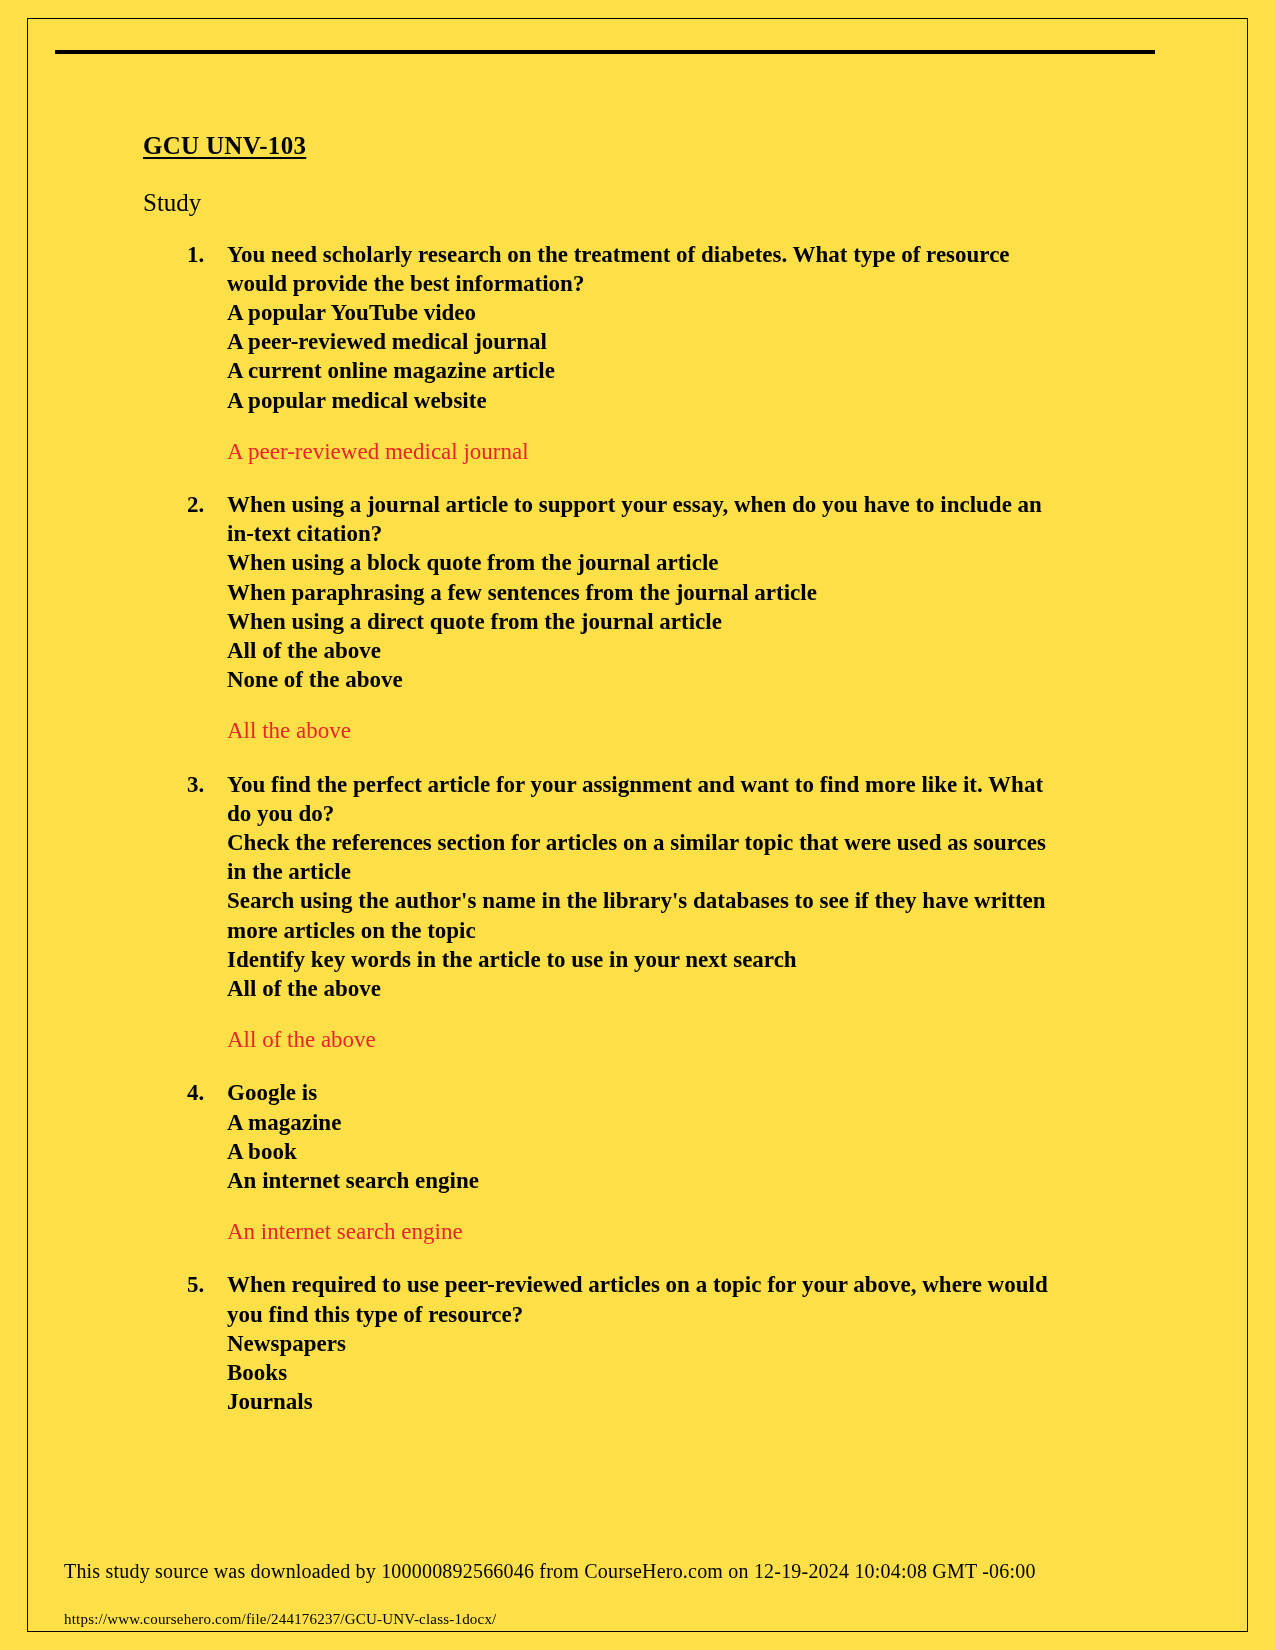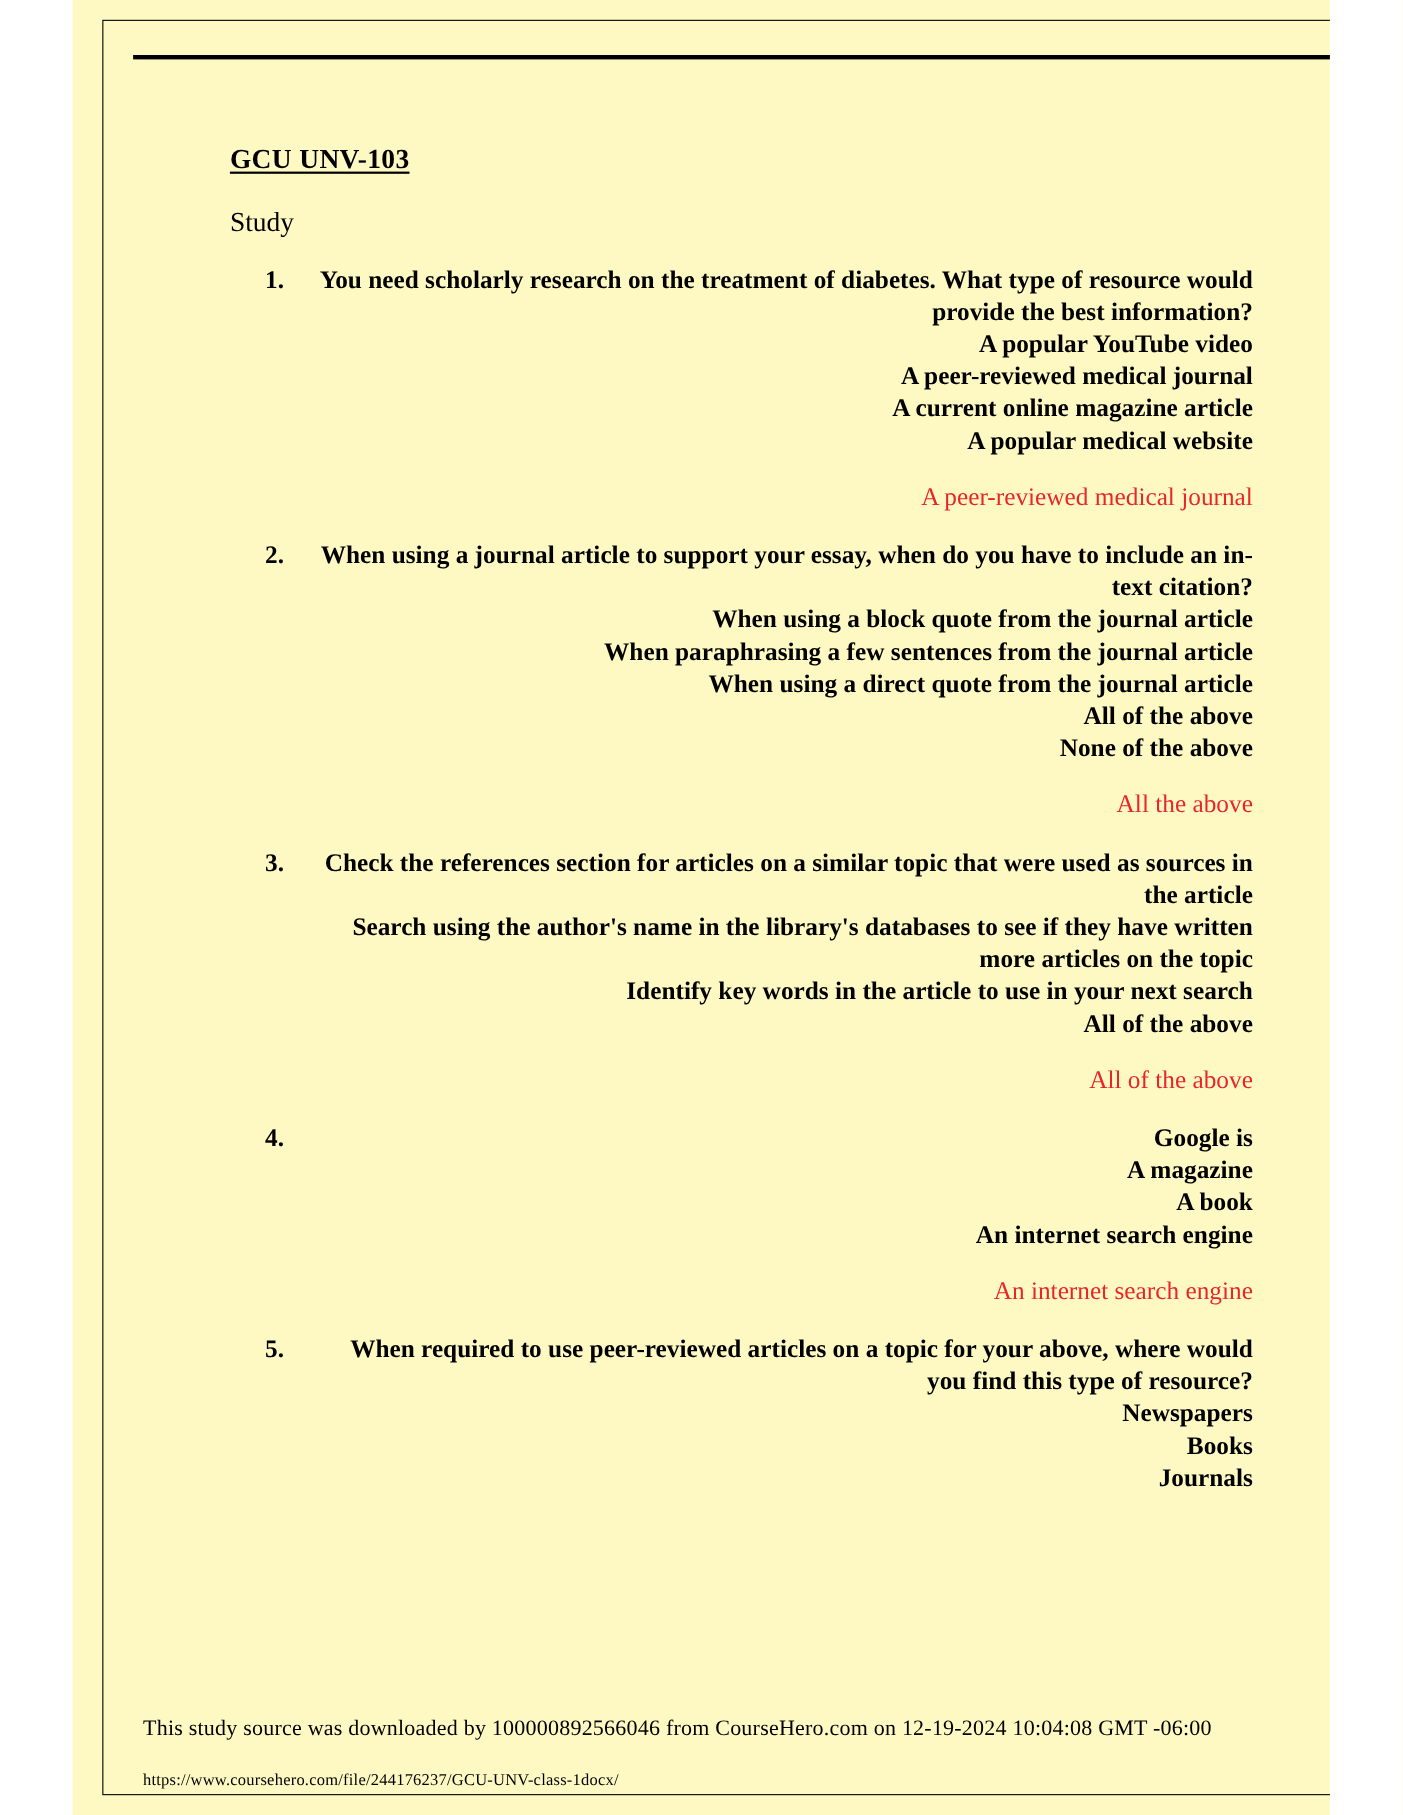--- a/index.html
+++ b/index.html
@@ -6,24 +6,24 @@
     margin: 0;
     padding: 0;
     background: #ffffff;
   }
   body {
     font-family: "Liberation Serif", "DejaVu Serif", serif;
     color: #000000;
   }
   .page {
     position: relative;
-    width: 1143px;
+    width: 1275px;
     height: 1650px;
     margin: 0 auto;
-    background: #fef9c3;
+    background: #fde047;
     box-sizing: border-box;
     overflow: hidden;
   }
   
   .page-frame {
     position: absolute;
     left: 27px;
     top: 18px;
     width: 1221px;
     height: 1614px;
@@ -56,24 +56,23 @@
     line-height: 1.15;
   }
   .doc-subtitle {
     font-size: 25px;
     font-weight: normal;
     margin: 0 0 22px 0;
     line-height: 1.15;
   }
   ol.q-list {
     list-style: none;
-    margin: 0;
+    margin: 12px;
     padding: 0;
     counter-reset: qnum;
-    text-align: right;
   }
   li.q-item {
     position: relative;
     counter-increment: qnum;
     padding-left: 72px;
     margin-bottom: 0;
   }
   li.q-item::before {
     content: counter(qnum) ".";
     position: absolute;
@@ -153,20 +152,21 @@
           <ul class="q-options">
             <li>When using a block quote from the journal article</li>
             <li>When paraphrasing a few sentences from the journal article</li>
             <li>When using a direct quote from the journal article</li>
             <li>All of the above</li>
             <li>None of the above</li>
           </ul>
           <p class="answer" style="color: rgb(232, 38, 42);">All the above</p>
         </li>
         <li class="q-item">
+          <p class="q-text">You find the perfect article for your assignment and want to find more like it. What do you do?</p>
           <ul class="q-options">
             <li>Check the references section for articles on a similar topic that were used as sources in the article</li>
             <li>Search using the author's name in the library's databases to see if they have written more articles on the topic</li>
             <li>Identify key words in the article to use in your next search</li>
             <li>All of the above</li>
           </ul>
           <p class="answer" style="color: rgb(232, 38, 42);">All of the above</p>
         </li>
         <li class="q-item">
           <p class="q-text">Google is</p>

